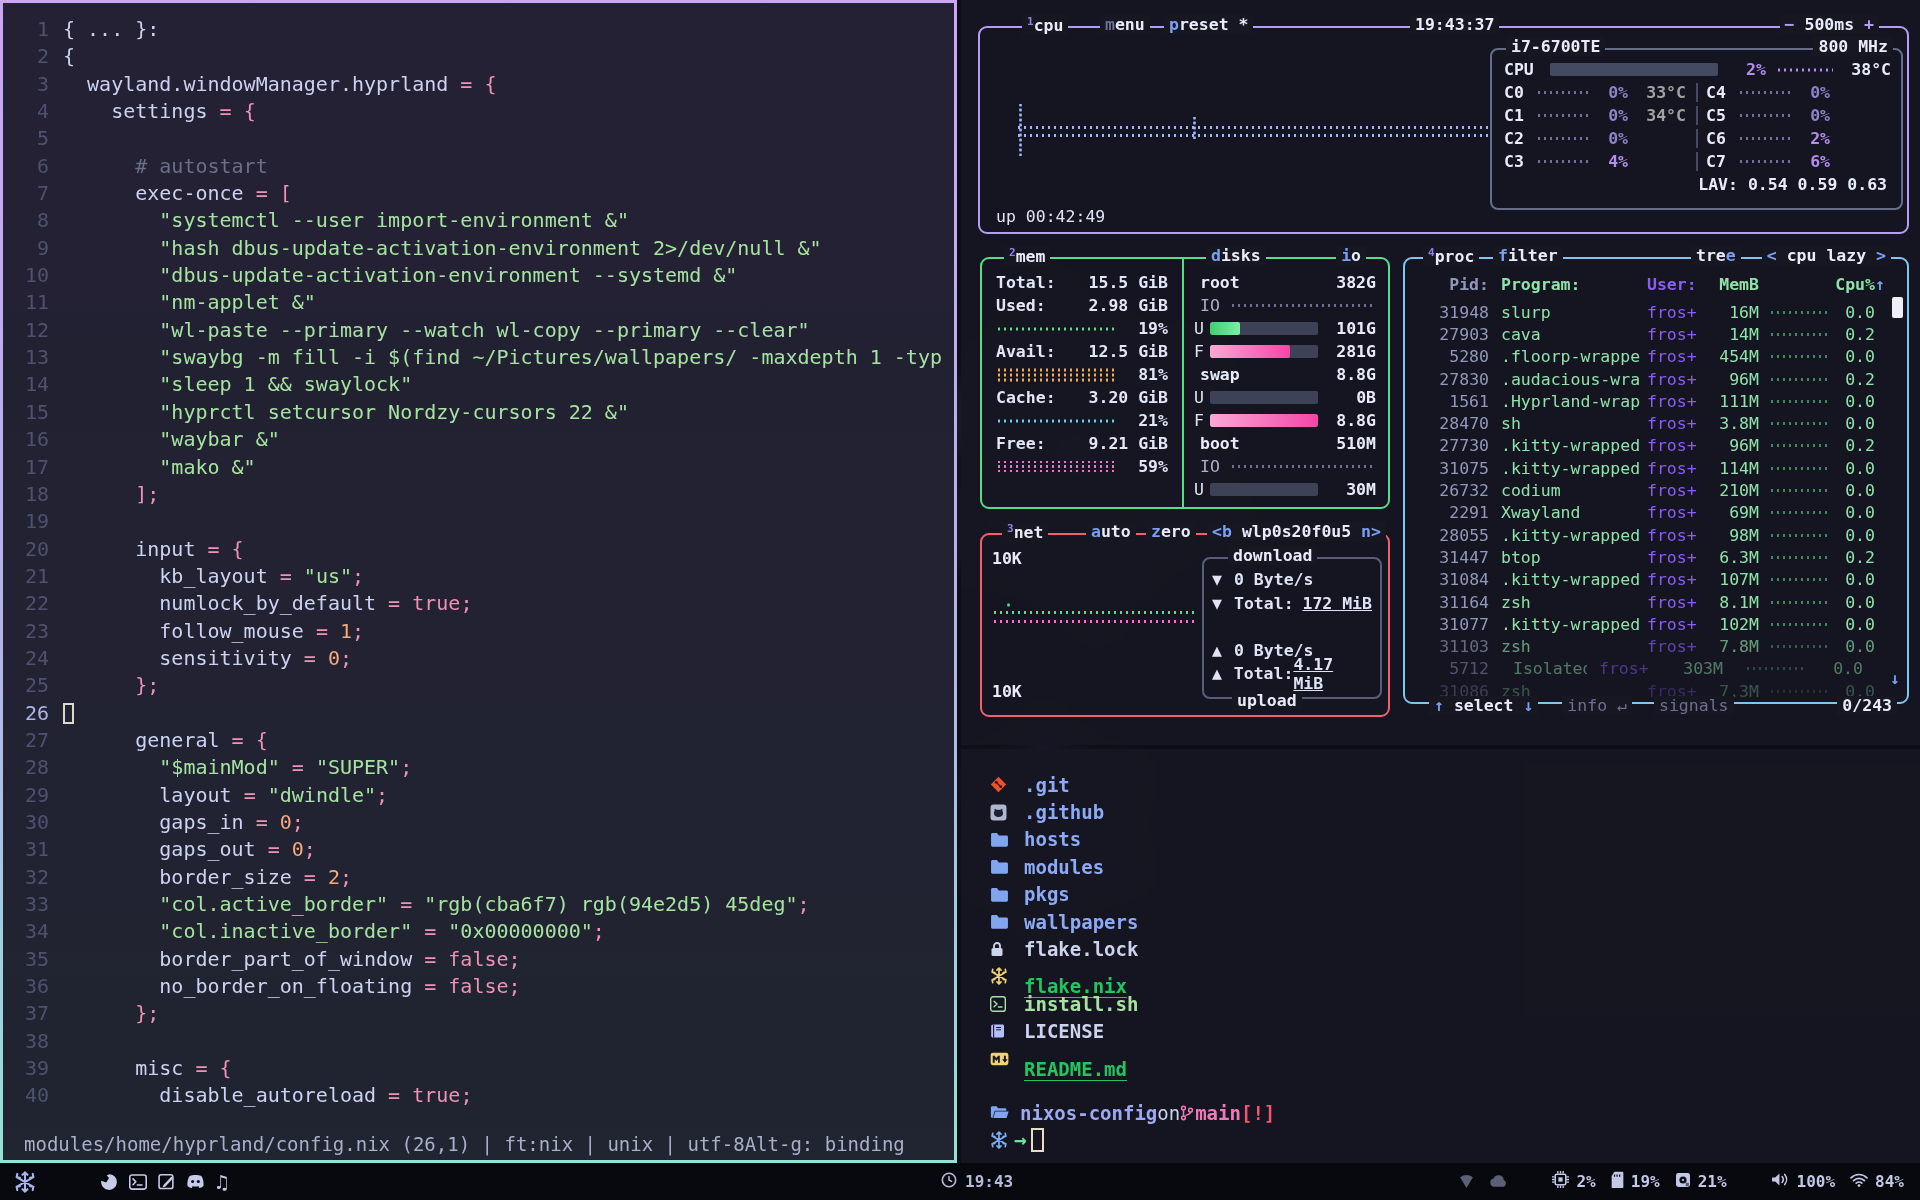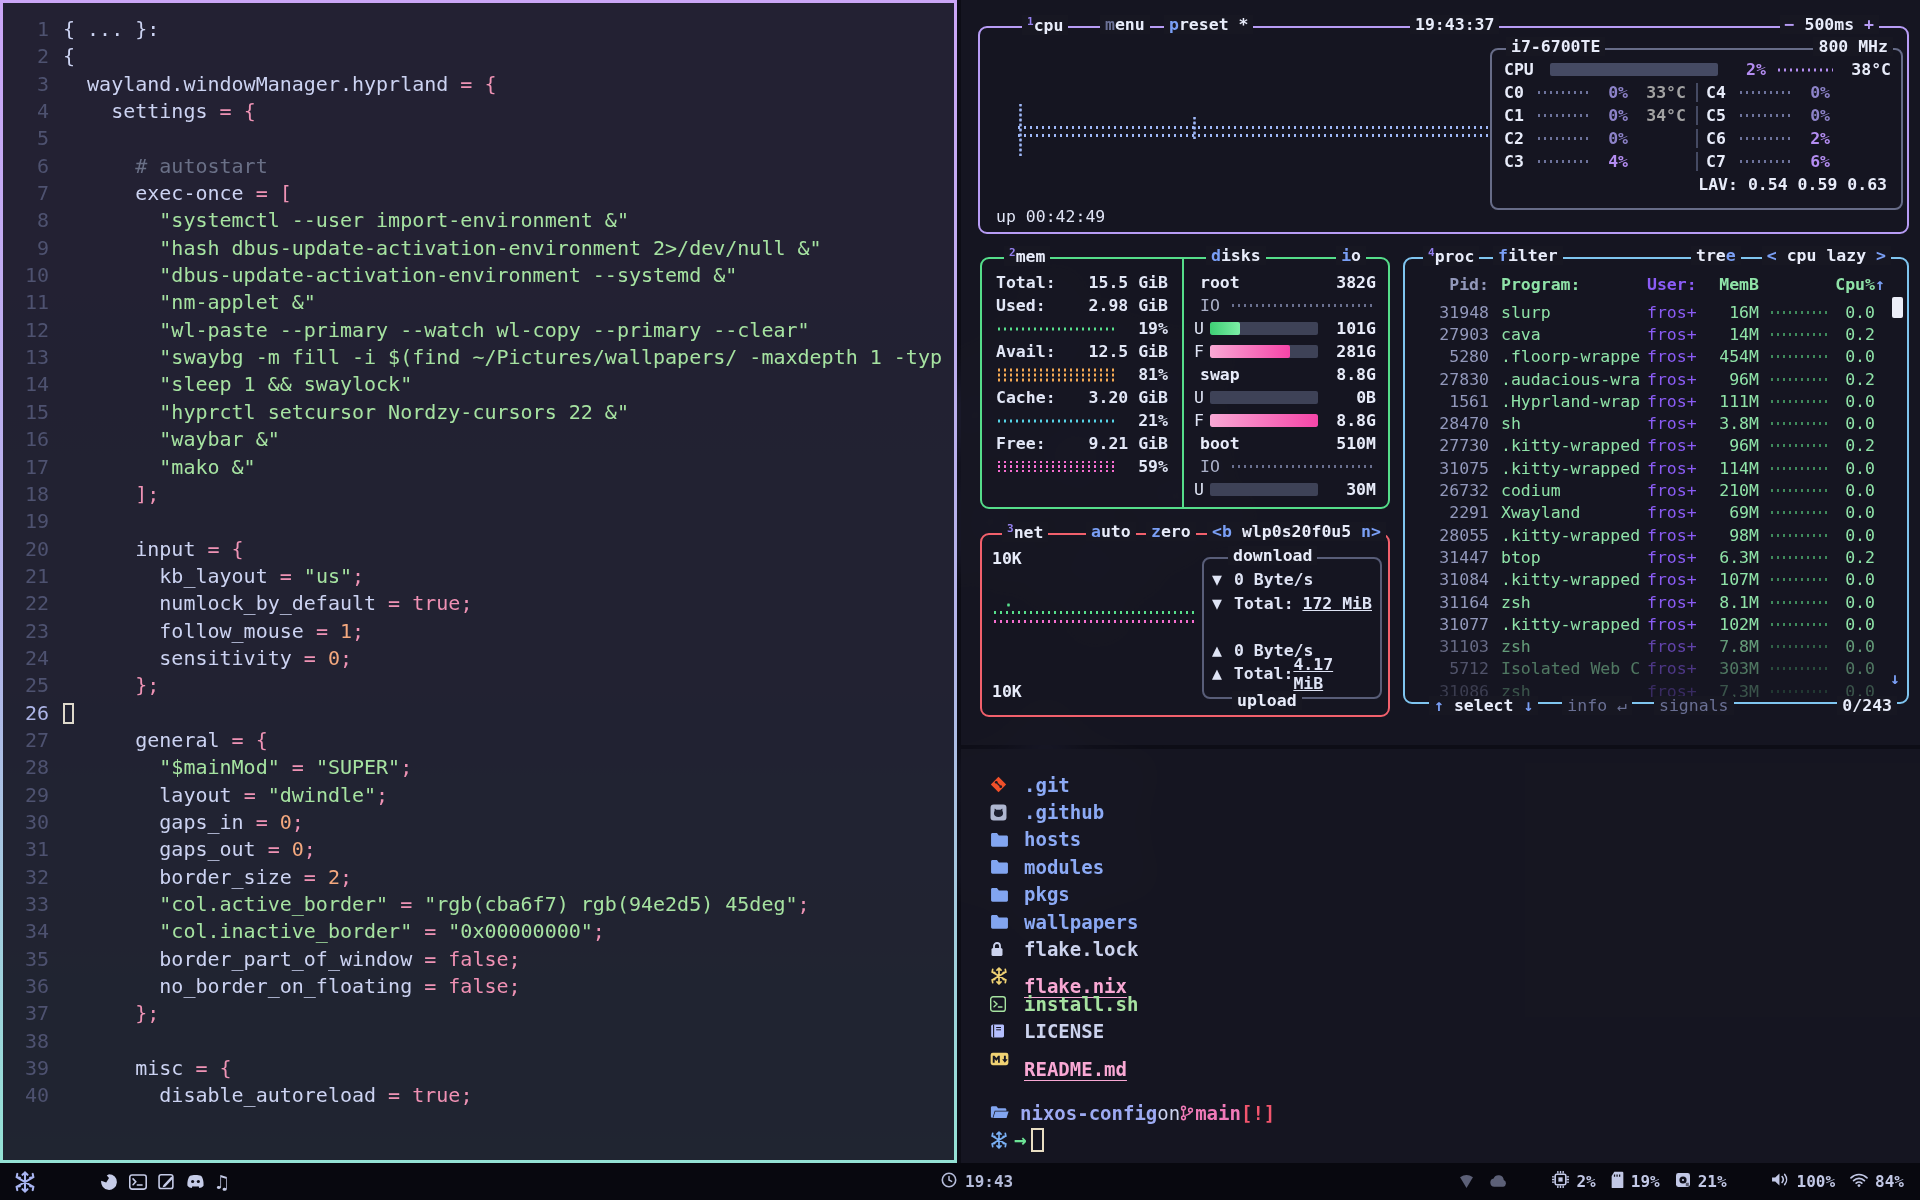--- a/index.html
+++ b/index.html
@@ -110,36 +110,36 @@
   #proc-head { position:absolute; top:16px; left:14px; right:14px; display:flex; font-weight:bold; color:#e8ecfa; }
   #proc-rows { position:absolute; top:42px; left:14px; right:14px; bottom:4px; overflow:hidden; }
   .prow { display:flex; align-items:center; height:22.3px; }
   .pc-pid { width:70px; text-align:right; color:#9298bb; }
   .pc-prog { flex:1; margin-left:12px; color:#8fe3a8; overflow:hidden; white-space:nowrap; }
   .pc-user { width:56px; color:#8b5cf6; }
   .pc-mem { width:56px; text-align:right; color:#8fe3a8; }
   .pc-meter { width:60px; height:5px; margin-left:10px; color:#3f8a5c; }
   .pc-cpu { width:46px; text-align:right; color:#8fe3a8; }
   .pc-pad { width:18px; }
-  .dim1{opacity:.65;} .dim2{opacity:.48;} .dim3{opacity:.3;}
+  .dim1{opacity:.65;} .dim2{opacity:.48;gap:12px;} .dim3{opacity:.3;}
   #proc-scrollbar { position:absolute; right:4px; top:38px; width:11px; height:21px; background:#eceef8; border-radius:2px; }
   #proc-darr { position:absolute; right:7px; bottom:14px; color:#7a9ff5; font-weight:bold; }
   #proc-footer { position:absolute; bottom:-13px; left:16px; right:10px; display:flex; align-items:center;margin-left:8px; }
   #proc-footer > span { background:#171722; padding:0 5px; white-space:nowrap; }
   .pf-key { color:#7a9ff5; font-weight:bold; }
   .pf-lbl { color:#e8ecfa; font-weight:bold; }
   .pf-dim { color:#6a7095; }
   #pf-info{ margin-left:24px; } #pf-sig{ margin-left:22px; } #pf-count{ margin-left:auto; }
 
   
   #file-list { position:absolute; left:29px; top:22px; font-size:19px; }
   .frow { display:flex; align-items:center; height:27.4px; gap:10px; }
   .f-icon { width:24px; display:flex; align-items:center; }
   .fn { font-weight:bold; }
-  .fc-dir{ color:#8caaf5; } .fc-plain{ color:#ccd3ee; } .fc-yellow{ color:#f9a8d4;margin-top:20px; } .fc-green{ color:#a6e3a1; }
+  .fc-dir{ color:#8caaf5; } .fc-plain{ color:#ccd3ee; } .fc-yellow{ color:#22c55e;margin-top:20px; } .fc-green{ color:#a6e3a1; }
   .fu { text-decoration:underline; text-underline-offset:4px; }
   #prompt { position:absolute; left:29px; top:350px; font-size:19px; }
   .prow2 { display:flex; align-items:center; height:27.4px; }
   .pr-dir { color:#9daaf2; font-weight:bold; margin-left:6px; }
   .pr-on { color:#ccd3ee; }
   .pr-branch { color:#f07ab8; font-weight:bold; }
   .pr-status { color:#f2556d; font-weight:bold; }
   .pr-arrow { color:#6ce396; font-weight:bold; font-size:21px; }
   .cursor-term { width:13px; height:24px; border:2px solid #e8ddc2; margin-left:4px; }
 
@@ -157,20 +157,24 @@
 </head>
 <body>
 
 <div class="wp" id="wp-a">❄</div>
 <div class="wp" id="wp-b">❄</div>
 <div class="wp" id="wp-c">❄</div>
 
 <div id="editor-win">
   <div id="editor">
     <div id="code"><div class="cl"><span class="ln">1</span><span class="lt"><span class="tk-p">{ ... }:</span></span></div><div class="cl"><span class="ln">2</span><span class="lt"><span class="tk-p">{</span></span></div><div class="cl"><span class="ln">3</span><span class="lt"><span class="tk-p">  wayland.windowManager.hyprland </span><span class="tk-o">= {</span></span></div><div class="cl"><span class="ln">4</span><span class="lt"><span class="tk-p">    settings </span><span class="tk-o">= {</span></span></div><div class="cl"><span class="ln">5</span><span class="lt"></span></div><div class="cl"><span class="ln">6</span><span class="lt"><span class="tk-c">      # autostart</span></span></div><div class="cl"><span class="ln">7</span><span class="lt"><span class="tk-p">      exec-once </span><span class="tk-o">= [</span></span></div><div class="cl"><span class="ln">8</span><span class="lt"><span class="tk-s">        "systemctl --user import-environment &amp;"</span></span></div><div class="cl"><span class="ln">9</span><span class="lt"><span class="tk-s">        "hash dbus-update-activation-environment 2&gt;/dev/null &amp;"</span></span></div><div class="cl"><span class="ln">10</span><span class="lt"><span class="tk-s">        "dbus-update-activation-environment --systemd &amp;"</span></span></div><div class="cl"><span class="ln">11</span><span class="lt"><span class="tk-s">        "nm-applet &amp;"</span></span></div><div class="cl"><span class="ln">12</span><span class="lt"><span class="tk-s">        "wl-paste --primary --watch wl-copy --primary --clear"</span></span></div><div class="cl"><span class="ln">13</span><span class="lt"><span class="tk-s">        "swaybg -m fill -i $(find ~/Pictures/wallpapers/ -maxdepth 1 -typ</span></span></div><div class="cl"><span class="ln">14</span><span class="lt"><span class="tk-s">        "sleep 1 &amp;&amp; swaylock"</span></span></div><div class="cl"><span class="ln">15</span><span class="lt"><span class="tk-s">        "hyprctl setcursor Nordzy-cursors 22 &amp;"</span></span></div><div class="cl"><span class="ln">16</span><span class="lt"><span class="tk-s">        "waybar &amp;"</span></span></div><div class="cl"><span class="ln">17</span><span class="lt"><span class="tk-s">        "mako &amp;"</span></span></div><div class="cl"><span class="ln">18</span><span class="lt"><span class="tk-o">      ];</span></span></div><div class="cl"><span class="ln">19</span><span class="lt"></span></div><div class="cl"><span class="ln">20</span><span class="lt"><span class="tk-p">      input </span><span class="tk-o">= {</span></span></div><div class="cl"><span class="ln">21</span><span class="lt"><span class="tk-p">        kb_layout </span><span class="tk-o">= </span><span class="tk-s">"us"</span><span class="tk-o">;</span></span></div><div class="cl"><span class="ln">22</span><span class="lt"><span class="tk-p">        numlock_by_default </span><span class="tk-o">= </span><span class="tk-b">true</span><span class="tk-o">;</span></span></div><div class="cl"><span class="ln">23</span><span class="lt"><span class="tk-p">        follow_mouse </span><span class="tk-o">= </span><span class="tk-n">1</span><span class="tk-o">;</span></span></div><div class="cl"><span class="ln">24</span><span class="lt"><span class="tk-p">        sensitivity </span><span class="tk-o">= </span><span class="tk-n">0</span><span class="tk-o">;</span></span></div><div class="cl"><span class="ln">25</span><span class="lt"><span class="tk-o">      };</span></span></div><div class="cl"><span class="ln act">26</span><span class="lt"><span class="cursor-ed"></span></span></div><div class="cl"><span class="ln">27</span><span class="lt"><span class="tk-p">      general </span><span class="tk-o">= {</span></span></div><div class="cl"><span class="ln">28</span><span class="lt"><span class="tk-s">        "$mainMod"</span><span class="tk-o"> = </span><span class="tk-s">"SUPER"</span><span class="tk-o">;</span></span></div><div class="cl"><span class="ln">29</span><span class="lt"><span class="tk-p">        layout </span><span class="tk-o">= </span><span class="tk-s">"dwindle"</span><span class="tk-o">;</span></span></div><div class="cl"><span class="ln">30</span><span class="lt"><span class="tk-p">        gaps_in </span><span class="tk-o">= </span><span class="tk-n">0</span><span class="tk-o">;</span></span></div><div class="cl"><span class="ln">31</span><span class="lt"><span class="tk-p">        gaps_out </span><span class="tk-o">= </span><span class="tk-n">0</span><span class="tk-o">;</span></span></div><div class="cl"><span class="ln">32</span><span class="lt"><span class="tk-p">        border_size </span><span class="tk-o">= </span><span class="tk-n">2</span><span class="tk-o">;</span></span></div><div class="cl"><span class="ln">33</span><span class="lt"><span class="tk-s">        "col.active_border"</span><span class="tk-o"> = </span><span class="tk-s">"rgb(cba6f7) rgb(94e2d5) 45deg"</span><span class="tk-o">;</span></span></div><div class="cl"><span class="ln">34</span><span class="lt"><span class="tk-s">        "col.inactive_border"</span><span class="tk-o"> = </span><span class="tk-s">"0x00000000"</span><span class="tk-o">;</span></span></div><div class="cl"><span class="ln">35</span><span class="lt"><span class="tk-p">        border_part_of_window </span><span class="tk-o">= </span><span class="tk-b">false</span><span class="tk-o">;</span></span></div><div class="cl"><span class="ln">36</span><span class="lt"><span class="tk-p">        no_border_on_floating </span><span class="tk-o">= </span><span class="tk-b">false</span><span class="tk-o">;</span></span></div><div class="cl"><span class="ln">37</span><span class="lt"><span class="tk-o">      };</span></span></div><div class="cl"><span class="ln">38</span><span class="lt"></span></div><div class="cl"><span class="ln">39</span><span class="lt"><span class="tk-p">      misc </span><span class="tk-o">= {</span></span></div><div class="cl"><span class="ln">40</span><span class="lt"><span class="tk-p">        disable_autoreload </span><span class="tk-o">= </span><span class="tk-b">true</span><span class="tk-o">;</span></span></div></div>
+    <div id="statusline">
+      <span>modules/home/hyprland/config.nix (26,1) | ft:nix | unix | utf-8</span>
+        <span>Alt-g: binding</span>
+    </div>
   </div>
 </div>
 
 <div id="btop">
 
   <div class="box" id="cpu-box">
     <span class="btl t-cpu"><span class="sg-sup">1</span><span class="sg-w">cpu</span></span>
     <span class="btl t-menu"><span class="sg-d">m</span><span class="sg-w">enu</span></span>
     <span class="btl t-preset"><span class="sg-h">p</span><span class="sg-w">reset *</span></span>
     <span class="btl t-time">19:43:37</span>

